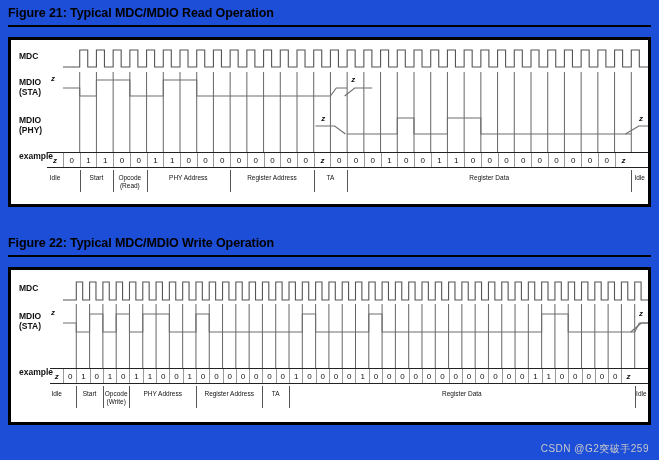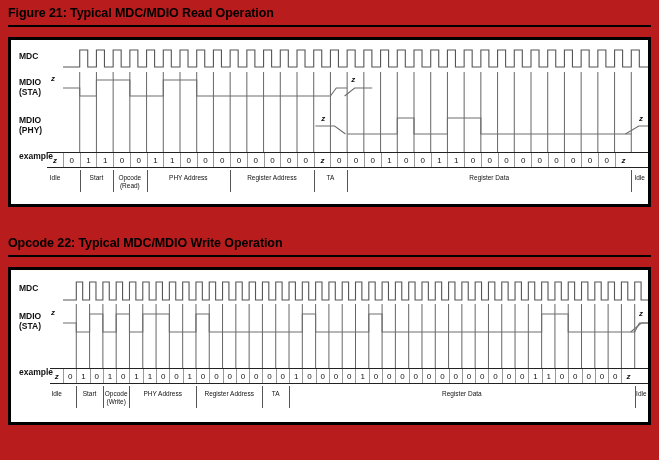--- a/index.html
+++ b/index.html
@@ -3,21 +3,21 @@
 <meta charset="utf-8">
 <style>
   * { box-sizing: border-box; }
   html, body {
     margin: 0; padding: 0;
     width: 659px; height: 460px;
     background: #ffffff;
     font-family: "Liberation Sans", sans-serif;
     overflow: hidden;
   }
-  .page { position: relative; width: 659px; height: 460px; background:#b91c1c; }
+  .page { position: relative; width: 659px; height: 460px; background:#1d4ed8; }
 
   .fig-title {
     font-size: 12.5px;
     font-weight: bold;
     color: #000;
     letter-spacing: -0.1px;
   }
   .title-rule {
     height: 2px;
     background: #000;
@@ -229,21 +229,21 @@
         </div>
         <div class="seg-div" style="left: 336.143px; top: 130px; height: 22px;"></div>
         <div class="seg-label" style="top: 134px; left: 583.643px; width: 90px;">
           <div>Idle</div>
         </div>
         <div class="seg-div" style="left: 620.286px; top: 130px; height: 22px;"></div>
       </div>
   </div>
 
   <div class="fig-block" id="fig22-block" style="top:236px;">
-    <div class="fig-title">Opcode 22: Typical MDC/MDIO Write Operation</div>
+    <div class="fig-title">Figure 22: Typical MDC/MDIO Write Operation</div>
     <div class="title-rule"></div>
     <div class="diagram-box" id="fig22-box" style="margin-top:10px; height:158px;">
         <svg width="639" height="154" style="position:absolute;left:0;top:0;">
           <path d="M 52 30 L 65.29545454545455 30 L 65.29545454545455 12 L 71.67727272727272 12 L 71.67727272727272 30 L 78.5909090909091 30 L 78.5909090909091 12 L 84.97272727272727 12 L 84.97272727272727 30 L 91.88636363636364 30 L 91.88636363636364 12 L 98.26818181818182 12 L 98.26818181818182 30 L 105.18181818181819 30 L 105.18181818181819 12 L 111.56363636363636 12 L 111.56363636363636 30 L 118.47727272727273 30 L 118.47727272727272 12 L 124.8590909090909 12 L 124.8590909090909 30 L 131.77272727272725 30 L 131.77272727272725 12 L 138.15454545454543 12 L 138.15454545454543 30 L 145.06818181818178 30 L 145.0681818181818 12 L 151.45 12 L 151.45 30 L 158.36363636363635 30 L 158.36363636363637 12 L 164.74545454545455 12 L 164.74545454545455 30 L 171.6590909090909 30 L 171.6590909090909 12 L 178.04090909090908 12 L 178.04090909090908 30 L 184.95454545454544 30 L 184.95454545454544 12 L 191.33636363636361 12 L 191.33636363636361 30 L 198.24999999999997 30 L 198.25 12 L 204.63181818181818 12 L 204.63181818181818 30 L 211.54545454545453 30 L 211.54545454545456 12 L 217.92727272727274 12 L 217.92727272727274 30 L 224.8409090909091 30 L 224.84090909090907 12 L 231.22272727272724 12 L 231.22272727272724 30 L 238.1363636363636 30 L 238.13636363636363 12 L 244.5181818181818 12 L 244.5181818181818 30 L 251.43181818181816 30 L 251.4318181818182 12 L 257.81363636363636 12 L 257.81363636363636 30 L 264.72727272727275 30 L 264.72727272727275 12 L 271.1090909090909 12 L 271.1090909090909 30 L 278.0227272727273 30 L 278.02272727272725 12 L 284.4045454545454 12 L 284.4045454545454 30 L 291.3181818181818 30 L 291.3181818181818 12 L 297.7 12 L 297.7 30 L 304.6136363636364 30 L 304.6136363636364 12 L 310.99545454545455 12 L 310.99545454545455 30 L 317.90909090909093 30 L 317.9090909090909 12 L 324.29090909090905 12 L 324.29090909090905 30 L 331.20454545454544 30 L 331.20454545454544 12 L 337.5863636363636 12 L 337.5863636363636 30 L 344.5 30 L 344.5 12 L 350.8818181818182 12 L 350.8818181818182 30 L 357.79545454545456 30 L 357.79545454545456 12 L 364.17727272727274 12 L 364.17727272727274 30 L 371.0909090909091 30 L 371.0909090909091 12 L 377.4727272727273 12 L 377.4727272727273 30 L 384.3863636363637 30 L 384.3863636363636 12 L 390.7681818181818 12 L 390.7681818181818 30 L 397.6818181818182 30 L 397.6818181818182 12 L 404.06363636363636 12 L 404.06363636363636 30 L 410.97727272727275 30 L 410.97727272727275 12 L 417.3590909090909 12 L 417.3590909090909 30 L 424.2727272727273 30 L 424.27272727272725 12 L 430.6545454545454 12 L 430.6545454545454 30 L 437.5681818181818 30 L 437.5681818181818 12 L 443.95 12 L 443.95 30 L 450.8636363636364 30 L 450.8636363636364 12 L 457.24545454545455 12 L 457.24545454545455 30 L 464.15909090909093 30 L 464.15909090909093 12 L 470.5409090909091 12 L 470.5409090909091 30 L 477.4545454545455 30 L 477.45454545454544 12 L 483.8363636363636 12 L 483.8363636363636 30 L 490.75 30 L 490.75 12 L 497.1318181818182 12 L 497.1318181818182 30 L 504.04545454545456 30 L 504.04545454545456 12 L 510.42727272727274 12 L 510.42727272727274 30 L 517.3409090909091 30 L 517.340909090909 12 L 523.7227272727272 12 L 523.7227272727272 30 L 530.6363636363635 30 L 530.6363636363636 12 L 537.0181818181818 12 L 537.0181818181818 30 L 543.9318181818181 30 L 543.9318181818181 12 L 550.3136363636363 12 L 550.3136363636363 30 L 557.2272727272726 30 L 557.2272727272727 12 L 563.6090909090909 12 L 563.6090909090909 30 L 570.5227272727273 30 L 570.5227272727273 12 L 576.9045454545454 12 L 576.9045454545454 30 L 583.8181818181818 30 L 583.8181818181818 12 L 590.1999999999999 12 L 590.1999999999999 30 L 597.1136363636363 30 L 597.1136363636363 12 L 603.4954545454544 12 L 603.4954545454544 30 L 610.4090909090908 30 L 610.4090909090909 12 L 616.790909090909 12 L 616.790909090909 30 L 623.7045454545454 30 L 623.7045454545454 12 L 630.0863636363636 12 L 630.0863636363636 30 L 636.9999999999999 30" fill="none" stroke="#555555" stroke-width="1.1"></path>
           <line x1="65.29545454545455" y1="34" x2="65.29545454545455" y2="98" stroke="#555555" stroke-width="0.9"></line>
           <line x1="78.5909090909091" y1="34" x2="78.5909090909091" y2="98" stroke="#555555" stroke-width="0.9"></line>
           <line x1="91.88636363636363" y1="34" x2="91.88636363636363" y2="98" stroke="#555555" stroke-width="0.9"></line>
           <line x1="105.18181818181819" y1="34" x2="105.18181818181819" y2="98" stroke="#555555" stroke-width="0.9"></line>
           <line x1="118.47727272727272" y1="34" x2="118.47727272727272" y2="98" stroke="#555555" stroke-width="0.9"></line>
           <line x1="131.77272727272725" y1="34" x2="131.77272727272725" y2="98" stroke="#555555" stroke-width="0.9"></line>
@@ -373,13 +373,14 @@
           <div>Register Data</div>
         </div>
         <div class="seg-div" style="left: 278.023px; top: 116px; height: 22px;"></div>
         <div class="seg-label" style="top: 120px; left: 585.352px; width: 90px;">
           <div>Idle</div>
         </div>
         <div class="seg-div" style="left: 623.705px; top: 116px; height: 22px;"></div>
       </div>
   </div>
 
+  <div class="watermark">CSDN @G2突破手259</div>
 </div>
 
 </body></html>

